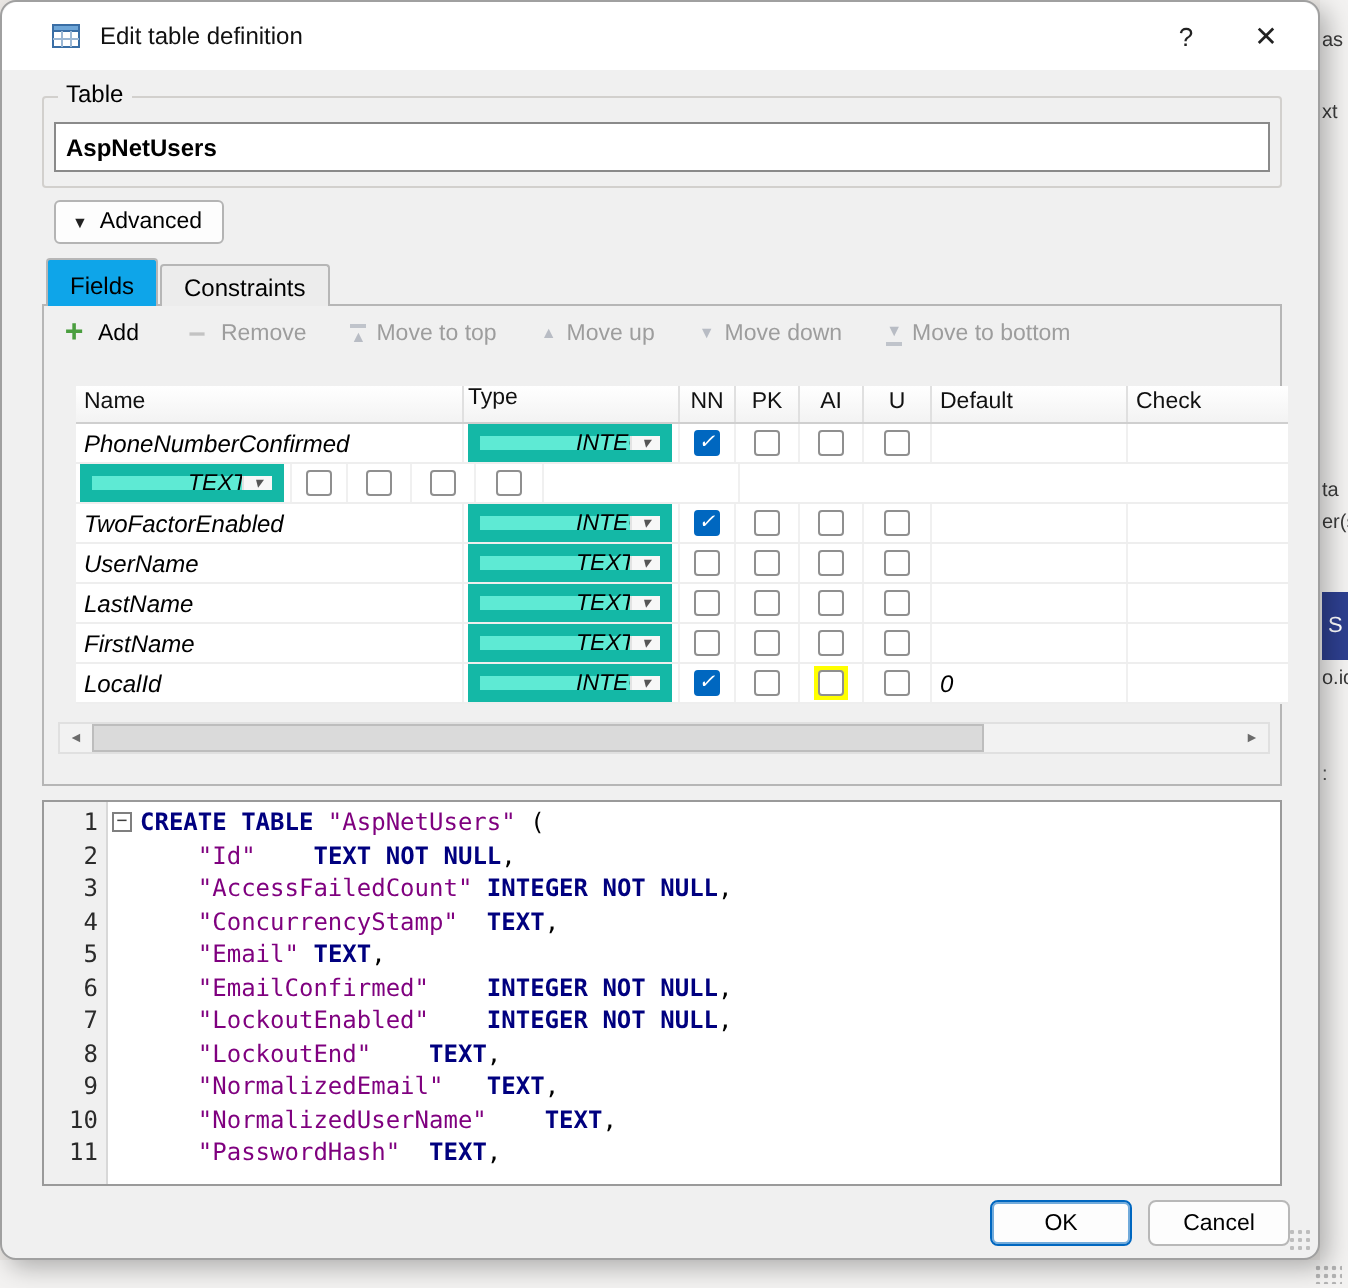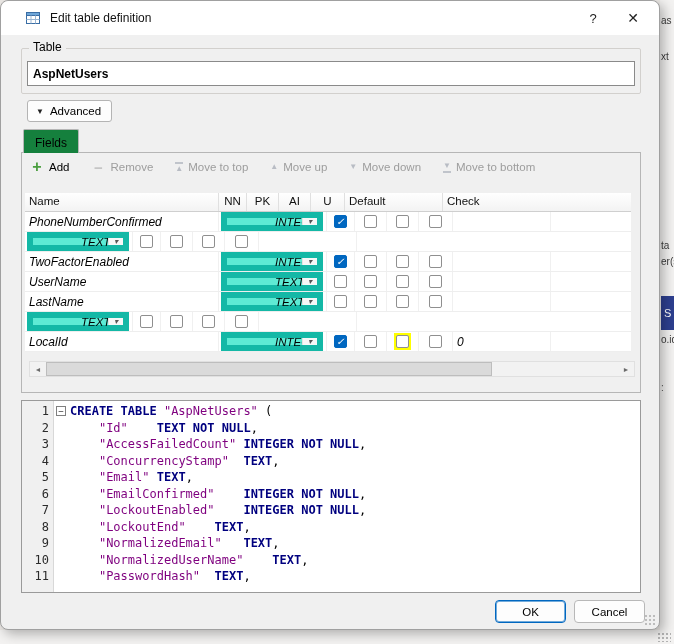--- a/index.html
+++ b/index.html
@@ -43,37 +43,37 @@
     font-size:12px; font-weight:bold; padding:0 5px; }
   .advanced { position:absolute; left:26px; top:99px; height:22px; padding:0 10px 0 8px;
     background:#fdfdfd; border:1px solid #b4b4b4; border-radius:3px;
     display:flex; align-items:center; gap:6px; font-size:11.5px; font-family:inherit; }
   .adv-arrow { font-size:8px; color:#222; }
 
   
   .tabs { position:absolute; left:22px; top:128px; display:flex; align-items:flex-end; height:24px; z-index:2; }
   .tab { padding:4px 11px 5px 11px; border:1px solid #b6b6b6; border-bottom:none;
     background:#ececec; font-size:12px; border-radius:2px 2px 0 0; margin-right:1px; height:21px; }
-  .tab.active { background:#15803d; height:24px; padding-top:6px; position:relative; z-index:3; }
+  .tab.active { background:#0ea5e9; height:24px; padding-top:6px; position:relative; z-index:3; }
   .tabpanel { position:absolute; left:20px; top:151px; width:620px; height:241px;
     border:1px solid #b6b6b6; background:#f0f0f0; }
 
   
   .toolbar { position:absolute; left:8px; top:7px; display:flex; align-items:center; gap:22px; font-size:11.5px; }
   .tb-item { display:flex; align-items:center; gap:5px; color:#000; }
   .tb-item.disabled { color:#9d9d9d; }
   .ico { display:inline-flex; align-items:center; justify-content:center; width:14px; height:14px; }
   .ico.add { color:#4a9e3f; font-size:16px; font-weight:bold; line-height:12px; }
   .ico.rem { color:#c3c3c3; font-size:15px; font-weight:bold; }
   .arr { color:#b8bcc4; font-size:8px; line-height:8px; }
   .arr.bar-top { border-top:2px solid #c0c4cb; padding-top:1px; }
   .arr.bar-bottom { border-bottom:2px solid #c0c4cb; padding-bottom:1px; }
 
   
-  .grid { position:absolute; left:3px; top:40px; width:606px; height:140px; background:#fff; }
+  .grid { position:absolute; left:16px; top:40px; width:606px; height:140px; background:#fff; }
   .ghead { display:flex; height:19px; background:linear-gradient(#ffffff,#f3f3f3);
     border-bottom:1px solid #cfcfcf; }
   .hcell { font-size:11.5px; padding:2px 0 0 4px; border-right:1px solid #e0e0e0; color:#111; }
   .hcell.center { text-align:center; padding-left:0; }
   .grow { display:flex; height:20px; border-bottom:1px solid #eeeeee; background:#fff;font-style:italic; }
   .gcell { border-right:1px solid #f0f0f0; display:flex; align-items:center; padding-left:4px; overflow:hidden; }
   .c-name{width:194px;} .c-type{width:108px; padding:0 2px;} .c-nn{width:28px;}
   .c-pk{width:32px;} .c-ai{width:32px;} .c-u{width:34px;} .c-def{width:98px;} .c-chk{flex:1; border-right:none;}
   .cbcell { justify-content:center; padding-left:0; }
   .cbwrap { display:inline-flex; padding:2px; }
@@ -158,20 +158,21 @@
   <div class="groupbox"></div>
   <span class="group-label">Table</span>
   <input class="table-name" value="AspNetUsers" style="">
   <button class="advanced">
     <span class="adv-arrow">▼</span>
     <span>Advanced</span>
   </button>
 
   <div class="tabs">
     <div class="tab active">Fields</div>
+    <div class="tab">Constraints</div>
   </div>
 
   <div class="tabpanel">
 
     <div class="toolbar">
       <div class="tb-item">
         <span class="ico add">+</span>
         <span>Add</span>
       </div>
       <div class="tb-item disabled">
@@ -192,20 +193,21 @@
       </div>
       <div class="tb-item disabled">
         <span class="arr bar-bottom">▼</span>
         <span>Move to bottom</span>
       </div>
     </div>
 
     <div class="grid">
       <div class="ghead">
         <div class="hcell c-name">Name</div>
+        <div class="hcell c-type">Type</div>
         <div class="hcell c-nn center">NN</div>
         <div class="hcell c-pk center">PK</div>
         <div class="hcell c-ai center">AI</div>
         <div class="hcell c-u center">U</div>
         <div class="hcell c-def">Default</div>
         <div class="hcell c-chk">Check</div>
       </div>
       <div class="gbody">
           <div class="grow">
             <div class="gcell c-name">PhoneNumberConfirmed</div>
@@ -355,20 +357,21 @@
             </div>
             <div class="gcell cbcell c-u">
               <span class="cbwrap">
                 <span class="cb"></span>
               </span>
             </div>
             <div class="gcell c-def"></div>
             <div class="gcell c-chk"></div>
           </div>
           <div class="grow">
+            <div class="gcell c-name">FirstName</div>
             <div class="gcell c-type">
               <div class="combo">
                 <span class="combo-val">TEXT</span>
                 <span class="combo-arrow">▾</span>
               </div>
             </div>
             <div class="gcell cbcell c-nn">
               <span class="cbwrap">
                 <span class="cb"></span>
               </span>

